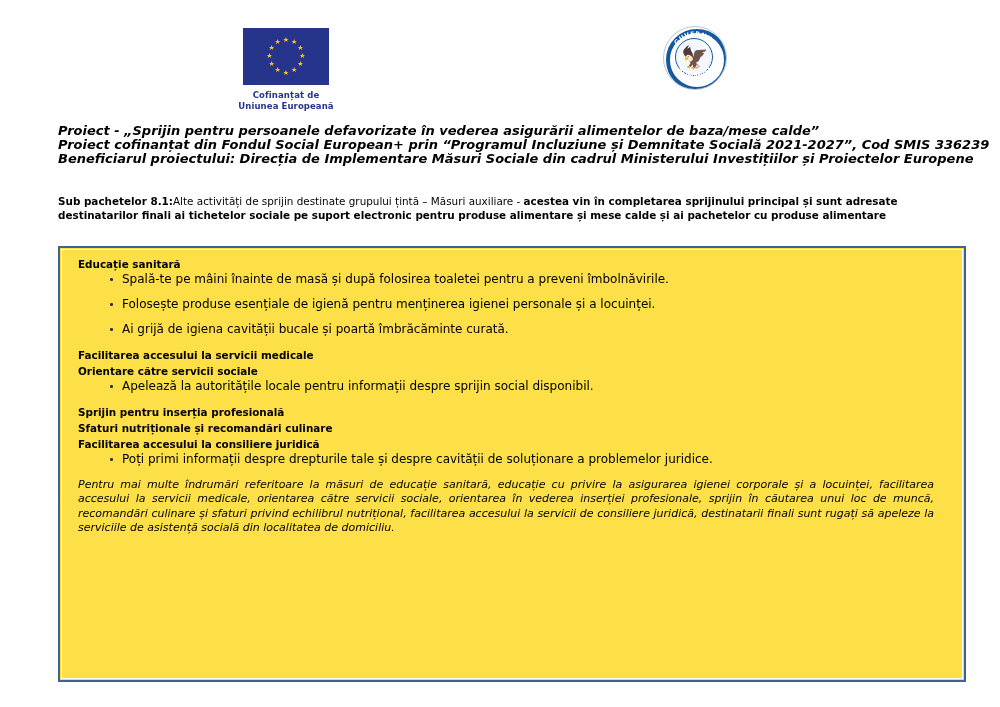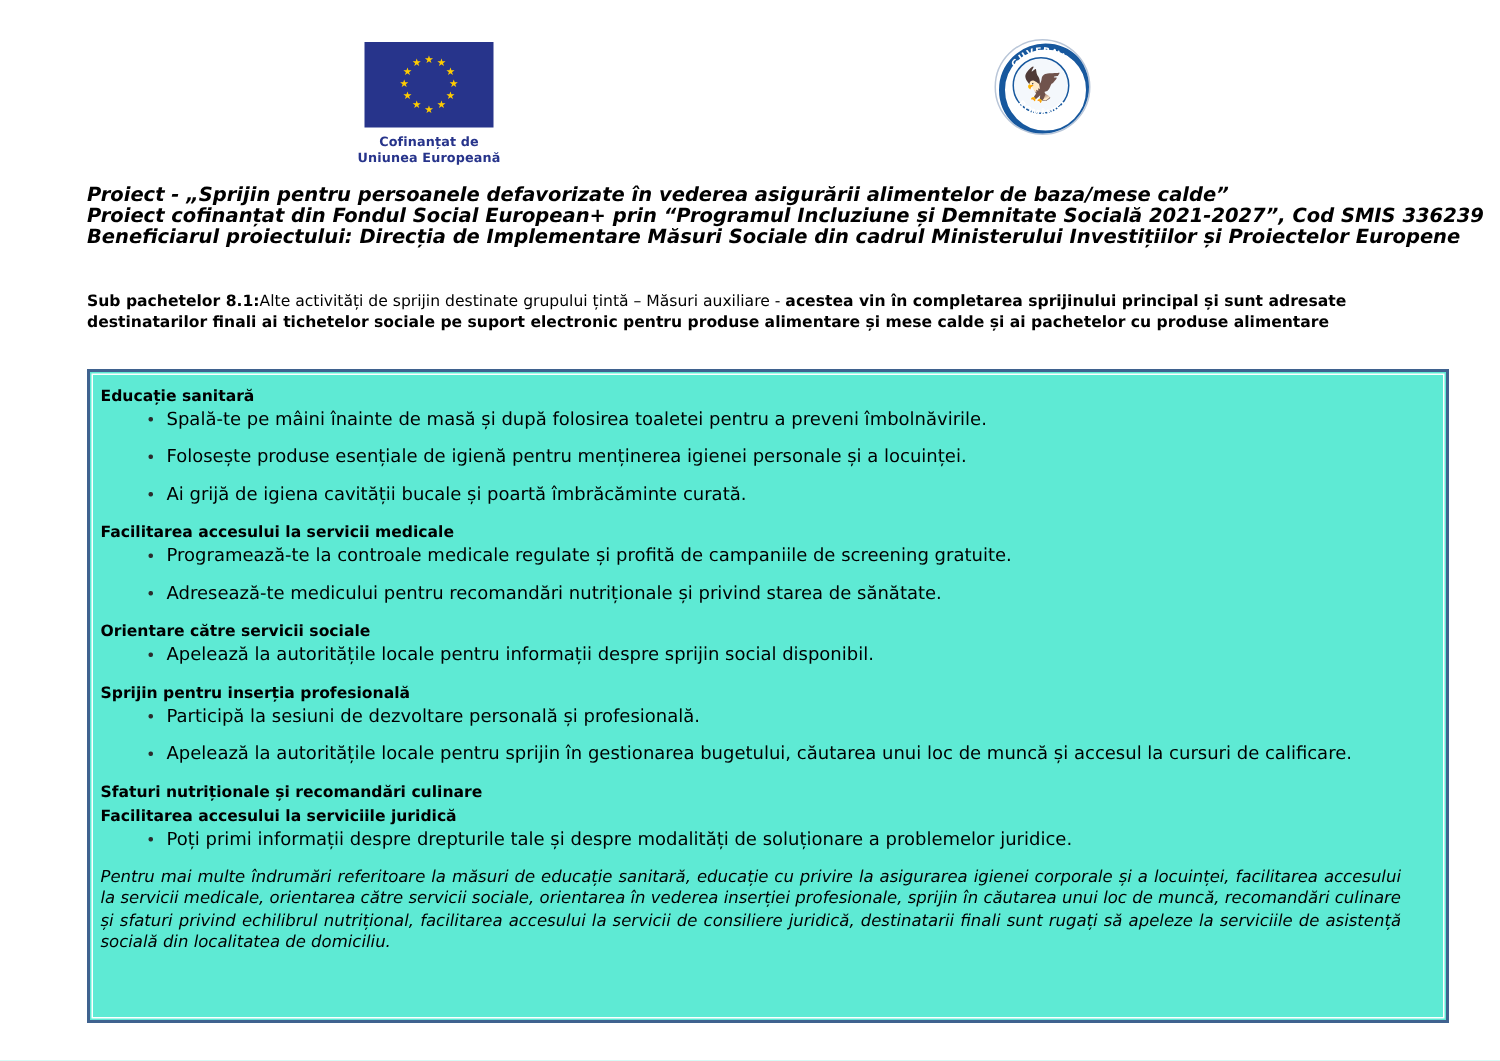--- a/index.html
+++ b/index.html
@@ -134,25 +134,25 @@
   .activity-line { margin: 0; }
 
   
   .info-box {
     position: absolute;
     left: 58px;
     top: 246px;
     width: 908px;
     height: 436px;
     box-sizing: border-box;
-    background: #5eead4;
+    background: #fde047;
     border: 2px solid #3f628f;
     outline: 1px solid #ffffff;
     outline-offset: -4px;
-    padding: 9px 14px 9px 7px;
+    padding: 9px 14px 9px 18px;
   }
 
   .sec-head {
     font-size: 10.4px;
     font-weight: bold;
     line-height: 14px;
     margin: 0 0 2px 0;
     color: #000000;
   }
   ul.bullets {
@@ -246,33 +246,25 @@
 
 <div class="info-box">
   <div id="sectionsHost">
       <div class="sec-head">Educație sanitară</div>
       <ul class="bullets">
         <li>Spală-te pe mâini înainte de masă și după folosirea toaletei pentru a preveni îmbolnăvirile.</li>
         <li>Folosește produse esențiale de igienă pentru menținerea igienei personale și a locuinței.</li>
         <li>Ai grijă de igiena cavității bucale și poartă îmbrăcăminte curată.</li>
       </ul>
       <div class="sec-head">Facilitarea accesului la servicii medicale</div>
-      <ul class="bullets">
-        <li>Programează-te la controale medicale regulate și profită de campaniile de screening gratuite.</li>
-        <li>Adresează-te medicului pentru recomandări nutriționale și privind starea de sănătate.</li>
-      </ul>
       <div class="sec-head">Orientare către servicii sociale</div>
       <ul class="bullets">
         <li>Apelează la autoritățile locale pentru informații despre sprijin social disponibil.</li>
       </ul>
       <div class="sec-head">Sprijin pentru inserția profesională</div>
+      <div class="sec-head">Sfaturi nutriționale și recomandări culinare</div>
+      <div class="sec-head">Facilitarea accesului la consiliere juridică</div>
       <ul class="bullets">
-        <li>Participă la sesiuni de dezvoltare personală și profesională.</li>
-        <li>Apelează la autoritățile locale pentru sprijin în gestionarea bugetului, căutarea unui loc de muncă și accesul la cursuri de calificare.</li>
-      </ul>
-      <div class="sec-head">Sfaturi nutriționale și recomandări culinare</div>
-      <div class="sec-head">Facilitarea accesului la serviciile juridică</div>
-      <ul class="bullets">
-        <li>Poți primi informații despre drepturile tale și despre modalități de soluționare a problemelor juridice.</li>
+        <li>Poți primi informații despre drepturile tale și despre cavității de soluționare a problemelor juridice.</li>
       </ul>
     </div>
   <p class="closing-note">Pentru mai multe îndrumări referitoare la măsuri de educație sanitară, educație cu privire la asigurarea igienei corporale și a locuinței, facilitarea accesului la servicii medicale, orientarea către servicii sociale, orientarea în vederea inserției profesionale, sprijin în căutarea unui loc de muncă, recomandări culinare și sfaturi privind echilibrul nutrițional, facilitarea accesului la servicii de consiliere juridică, destinatarii finali sunt rugați să apeleze la serviciile de asistență socială din localitatea de domiciliu.</p>
 </div>
 
 </body></html>

